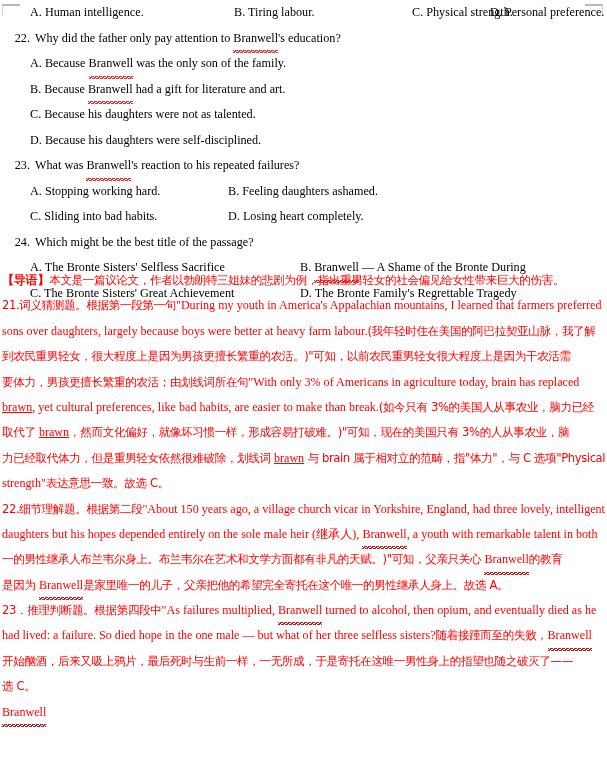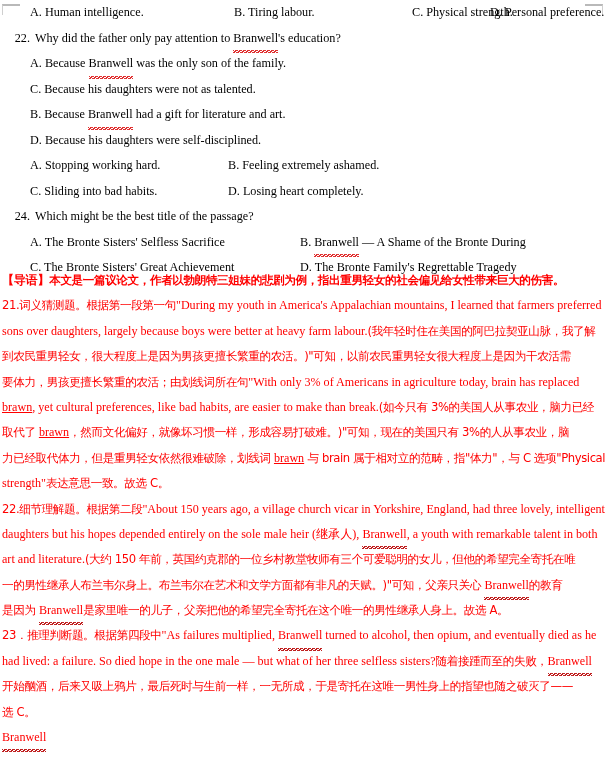--- a/index.html
+++ b/index.html
@@ -152,38 +152,41 @@
     </div>
 
     <div class="qline stem">
       <span class="num">22.</span><span>Why did the father only pay attention to </span><span class="sq">Branwell</span><span>'s education?</span>
     </div>
     <div class="qline opts">
       <span>A.</span>
       <span>Because </span><span class="sq">Branwell</span><span> was the only son of the family.</span>
     </div>
     <div class="qline opts">
+      <span>B.</span>
+      <span>Because </span><span class="sq">Branwell</span><span> had a gift for literature and art.</span>
+    </div>
+    <div class="qline opts">
       <span>C.</span>
       <span>Because his daughters were not as talented.</span>
     </div>
     <div class="qline opts">
-      <span>B.</span>
-      <span>Because </span><span class="sq">Branwell</span><span> had a gift for literature and art.</span>
-    </div>
-    <div class="qline opts">
       <span>D.</span>
       <span>Because his daughters were self-disciplined.</span>
     </div>
 
+    <div class="qline stem">
+      <span class="num">23.</span><span>What was </span><span class="sq">Branwell</span><span>'s reaction to his repeated failures?</span>
+    </div>
     <div class="qline opts">
       <span>A.</span>
       <span>Stopping working hard.</span>
       <span class="col2 narrow">
         <span>B.</span>
-        <span>Feeling extremely ashamed.</span>
+        <span>Feeling daughters ashamed.</span>
       </span>
     </div>
     <div class="qline opts">
       <span>C.</span>
       <span>Sliding into bad habits.</span>
       <span class="col2 narrow">
         <span>D.</span>
         <span>Losing heart completely.</span>
       </span>
     </div>
@@ -206,21 +209,21 @@
         <span>D.</span>
         <span>The Bronte Family's Regrettable Tragedy</span>
       </span>
     </div>
   </div>
 
   <div class="rblock" style="top:268px;">
 
 
     <div class="rline">
-      <span class="tag">【导语】</span><span class="cn" style="font-weight:bold;">本文是一篇议论文，作者以勃朗特三姐妹的悲剧为例，指出重男轻女的社会偏见给女性带来巨大的伤害。</span>
+      <span class="tag">【导语】</span><span class="cn" style="font-weight:normal;">本文是一篇议论文，作者以勃朗特三姐妹的悲剧为例，指出重男轻女的社会偏见给女性带来巨大的伤害。</span>
     </div>
 
     <div class="rline">
       <span class="cn">21.词义猜测题。根据第一段第一句</span><span class="en">"During my youth in America's Appalachian mountains, I learned that farmers preferred</span>
     </div>
     <div class="rline">
       <span class="en">sons over daughters, largely because boys were better at heavy farm labour.</span><span class="cn">(我年轻时住在美国的阿巴拉契亚山脉，我了解</span>
     </div>
     <div class="rline">
       <span class="cn">到农民重男轻女，很大程度上是因为男孩更擅长繁重的农活。)"可知，以前农民重男轻女很大程度上是因为干农活需</span>
@@ -239,23 +242,20 @@
     </div>
     <div class="rline">
       <span class="en">strength"</span><span class="cn">表达意思一致。故选 C。</span>
     </div>
 
     <div class="rline">
       <span class="cn">22.细节理解题。根据第二段</span><span class="en">"About 150 years ago, a village church vicar in Yorkshire, England, had three lovely, intelligent</span>
     </div>
     <div class="rline">
       <span class="en">daughters but his hopes depended entirely on the sole male heir (继承人), </span><span class="en sq">Branwell</span><span class="en">, a youth with remarkable talent in both</span>
-    </div>
-    <div class="rline">
-      <span class="en">art and literature.</span><span class="cn">(大约 150 年前，英国约克郡的一位乡村教堂牧师有三个可爱聪明的女儿，但他的希望完全寄托在唯</span>
     </div>
     <div class="rline">
       <span class="cn">一的男性继承人布兰韦尔身上。布兰韦尔在艺术和文学方面都有非凡的天赋。)"可知，父亲只关心 </span><span class="en sq">Branwell</span><span class="cn">的教育</span>
     </div>
     <div class="rline">
       <span class="cn">是因为 </span><span class="en sq">Branwell</span><span class="cn">是家里唯一的儿子，父亲把他的希望完全寄托在这个唯一的男性继承人身上。故选 A。</span>
     </div>
 
     <div class="rline">
       <span class="cn">23．推理判断题。根据第四段中</span><span class="en">"As failures multiplied, </span><span class="en sq">Branwell</span><span class="en"> turned to alcohol, then opium, and eventually died as he</span>

